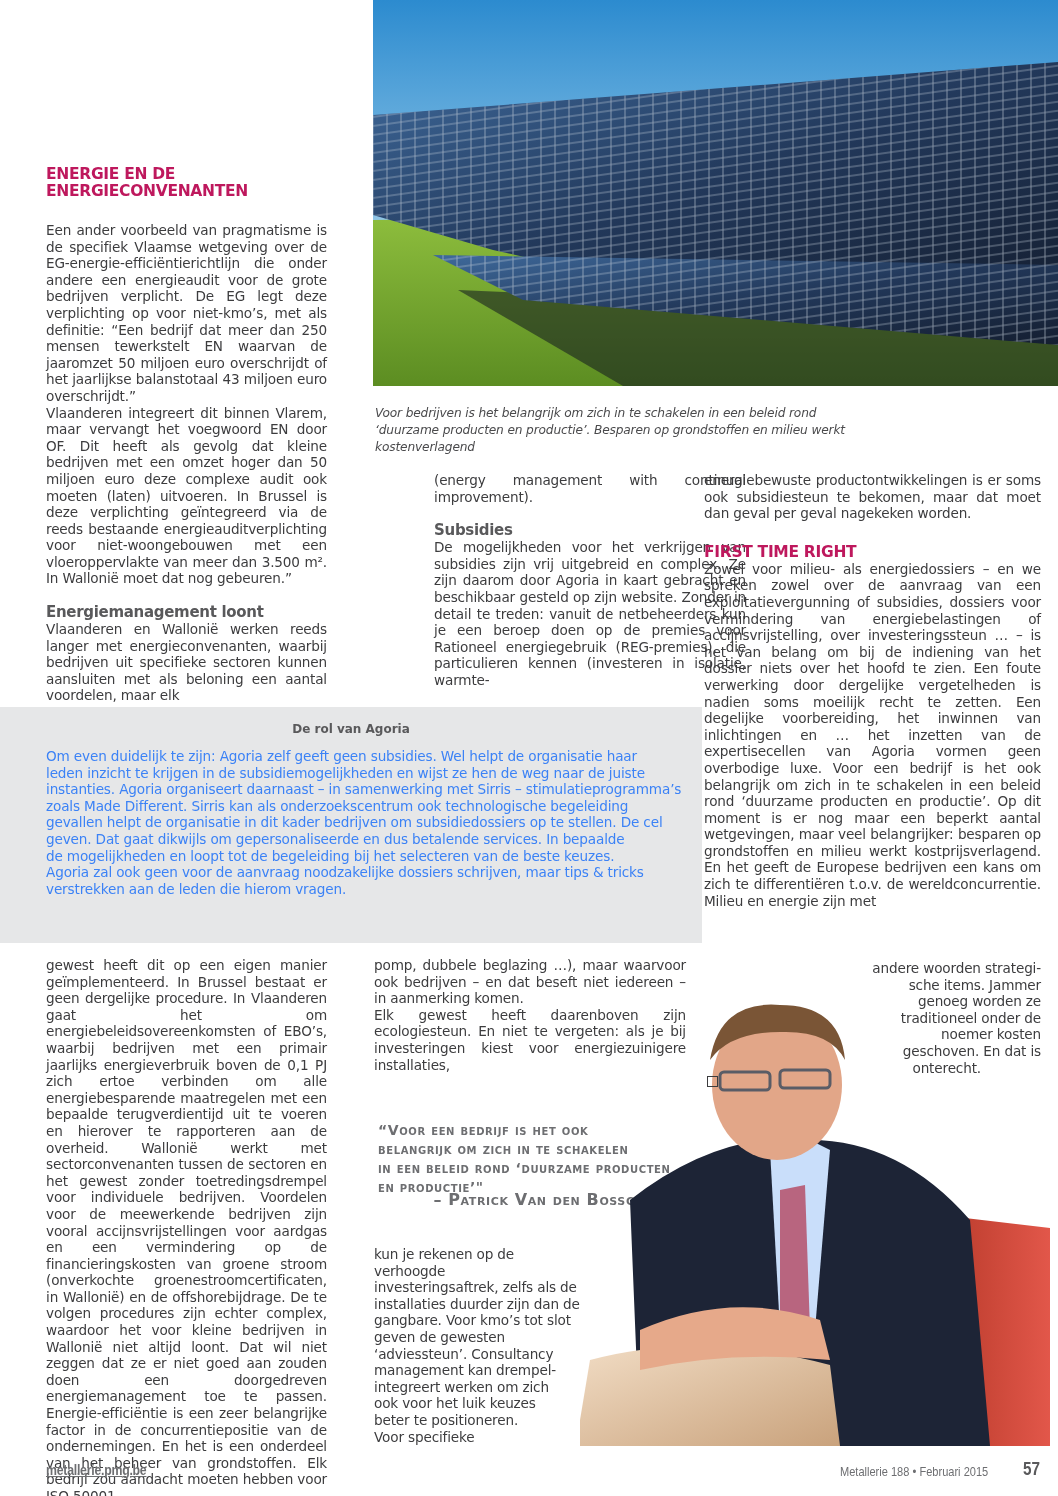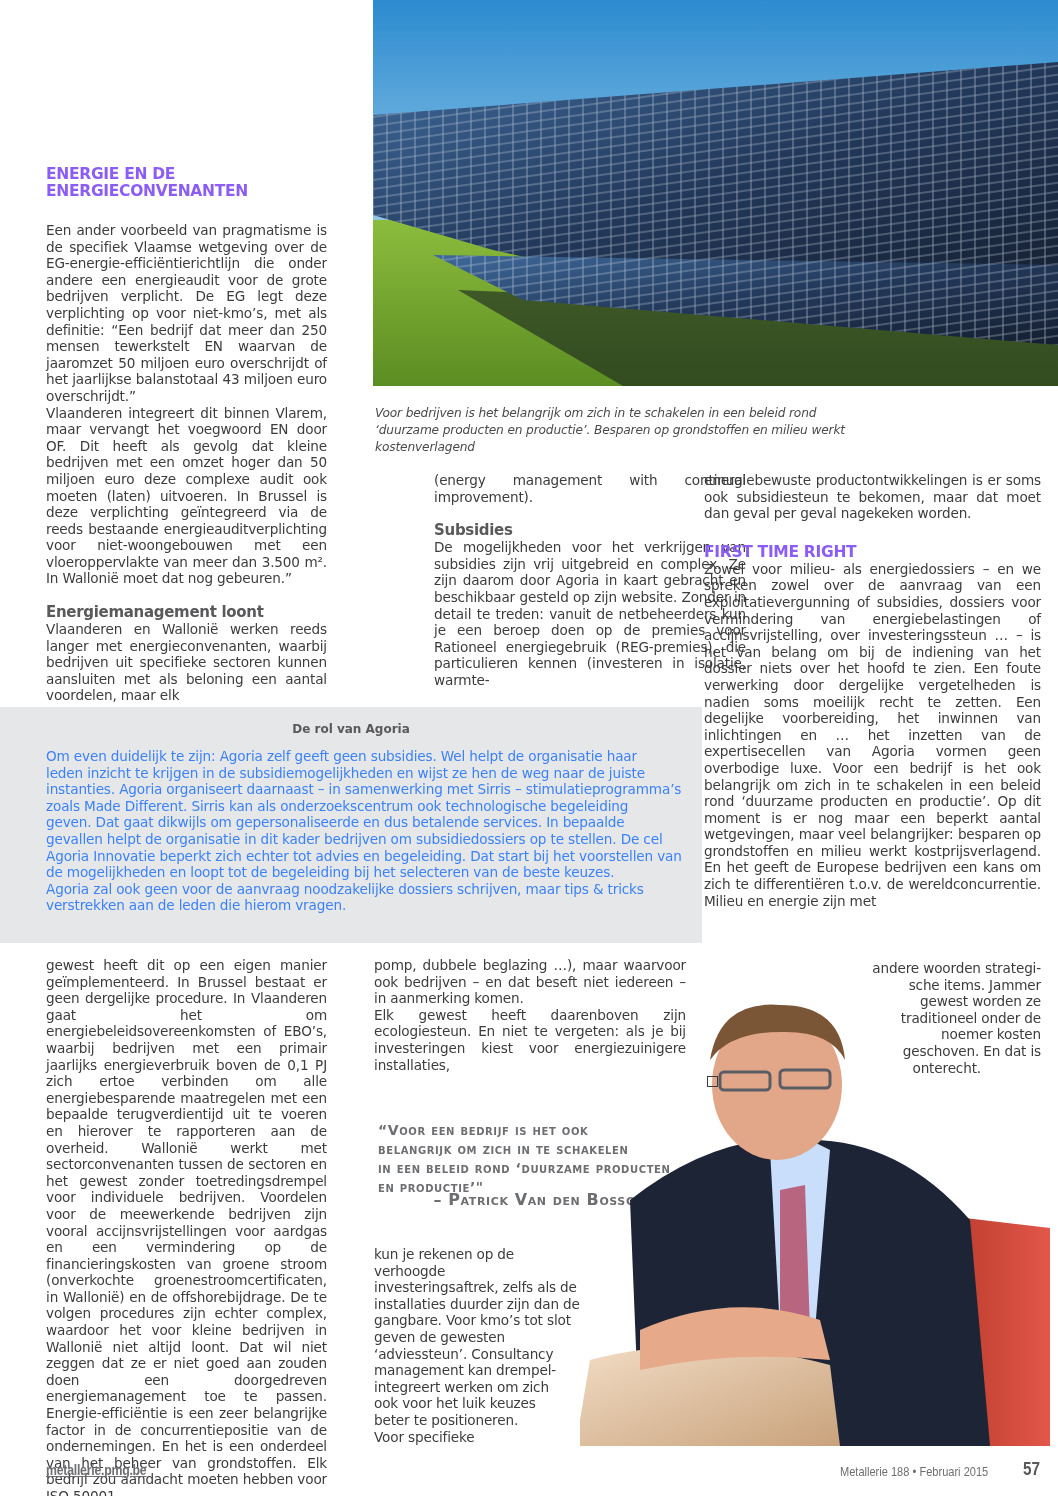--- a/index.html
+++ b/index.html
@@ -1,21 +1,21 @@
 <!DOCTYPE html>
 <html><head>
 <meta charset="utf-8">
 <style>
   html, body { margin:0; padding:0; background:#ffffff; }
   body { width:1058px; height:1496px; position:relative; overflow:hidden;
          font-family:"DejaVu Sans", sans-serif; color:#3c3c3e; }
   .abs { position:absolute; }
   .txt { font-size:13.6px; line-height:16.6px; text-align:justify; letter-spacing:-0.15px; }
   .txt p { margin:0; }
-  .h1 { font-weight:bold; color:#8b5cf6; font-size:15.5px; line-height:17px; letter-spacing:-0.3px; }
+  .h1 { font-weight:bold; color:#be185d; font-size:15.5px; line-height:17px; letter-spacing:-0.3px; }
   .h2 { font-weight:bold; color:#59595b; font-size:15px; line-height:18px; letter-spacing:-0.3px; }
 
   
   #photo { left:373px; top:0; width:685px; height:386px; overflow:hidden; }
   #photo svg { display:block; }
   #caption { left:375px; top:405px; width:500px; font-style:italic; font-size:12.2px; line-height:17px; color:#4a4a4c; letter-spacing:-0.15px; }
 
   
   #col1-top { left:46px; top:166px; width:281px; }
   #col2-top { left:386px; top:472px; width:312px;margin-left:48px; }
@@ -114,23 +114,22 @@
     </div>
 </div>
 
 <div id="box" class="abs"></div>
 <div id="box-title" class="abs">De rol van Agoria</div>
 <div id="box-body" class="abs">
   <span>Om even duidelijk te zijn: Agoria zelf geeft geen subsidies. Wel helpt de organisatie haar</span>
   <span>leden inzicht te krijgen in de subsidiemogelijkheden en wijst ze hen de weg naar de juiste</span>
   <span>instanties. Agoria organiseert daarnaast – in samenwerking met Sirris – stimulatieprogramma’s</span>
   <span>zoals Made Different. Sirris kan als onderzoekscentrum ook technologische begeleiding</span>
+  <span>gevallen helpt de organisatie in dit kader bedrijven om subsidiedossiers op te stellen. De cel</span>
   <span>geven. Dat gaat dikwijls om gepersonaliseerde en dus betalende services. In bepaalde</span>
-  <span>gevallen helpt de organisatie in dit kader bedrijven om subsidiedossiers op te stellen. De cel</span>
-  <span>Agoria Innovatie beperkt zich echter tot advies en begeleiding. Dat start bij het voorstellen van</span>
   <span>de mogelijkheden en loopt tot de begeleiding bij het selecteren van de beste keuzes.</span>
   <span>Agoria zal ook geen voor de aanvraag noodzakelijke dossiers schrijven, maar tips &amp; tricks</span>
   <span>verstrekken aan de leden die hierom vragen.</span>
 </div>
 
 <div id="col1-bot" class="abs txt">
   <p>gewest heeft dit op een eigen manier geïmplementeerd. In Brussel bestaat er geen dergelijke procedure. In Vlaanderen gaat het om energiebeleidsovereenkomsten of EBO’s, waarbij bedrijven met een primair jaarlijks energieverbruik boven de 0,1 PJ zich ertoe verbinden om alle energiebesparende maatregelen met een bepaalde terugverdientijd uit te voeren en hierover te rapporteren aan de overheid. Wallonië werkt met sectorconvenanten tussen de sectoren en het gewest zonder toetredingsdrempel voor individuele bedrijven. Voordelen voor de meewerkende bedrijven zijn vooral accijnsvrijstellingen voor aardgas en een vermindering op de financieringskosten van groene stroom (onverkochte groenestroomcertificaten, in Wallonië) en de offshorebijdrage. De te volgen procedures zijn echter complex, waardoor het voor kleine bedrijven in Wallonië niet altijd loont. Dat wil niet zeggen dat ze er niet goed aan zouden doen een doorgedreven energiemanagement toe te passen. Energie-efficiëntie is een zeer belangrijke factor in de concurrentiepositie van de ondernemingen. En het is een onderdeel van het beheer van grondstoffen. Elk bedrijf zou aandacht moeten hebben voor ISO 50001</p>
 </div>
 
 <div id="col2-bot" class="abs txt">
@@ -181,21 +180,21 @@
   <span>management kan drempel-</span>
   <span>integreert werken om zich</span>
   <span>ook voor het luik keuzes</span>
   <span>beter te positioneren.</span>
   <span>Voor specifieke</span>
 </div>
 
 <div id="col3-low" class="abs txt wrap-lines" style="text-align:right;">
   <span>andere woorden strategi-</span>
   <span>sche items. Jammer</span>
-  <span>gewest worden ze</span>
+  <span>genoeg worden ze</span>
   <span>traditioneel onder de</span>
   <span>noemer kosten</span>
   <span>geschoven. En dat is</span>
   <span style="padding-right:60px;"><span style="display:inline;">onterecht.</span><span class="end-box"></span></span>
 </div>
 
 <div id="footer-url" class="abs">metallerie.pmg.be</div>
 <div id="footer-issue" class="abs">Metallerie 188 • Februari 2015</div>
 <div id="footer-page" class="abs">57</div>
 

